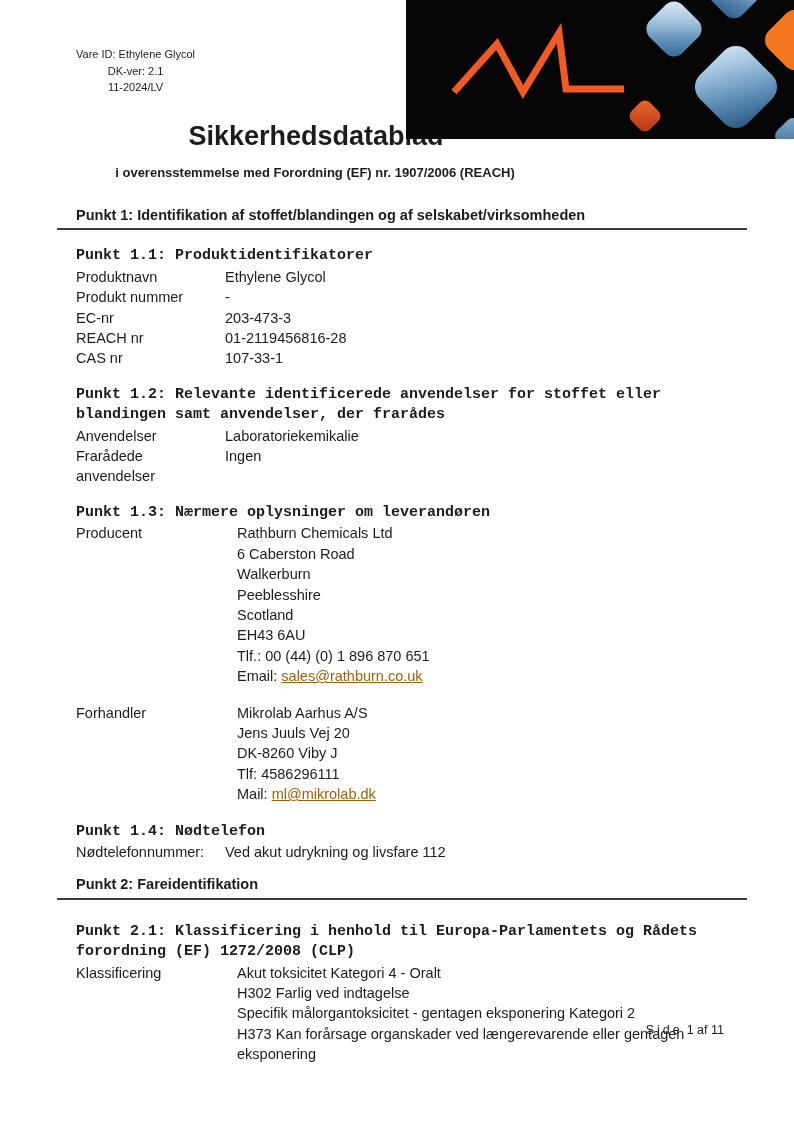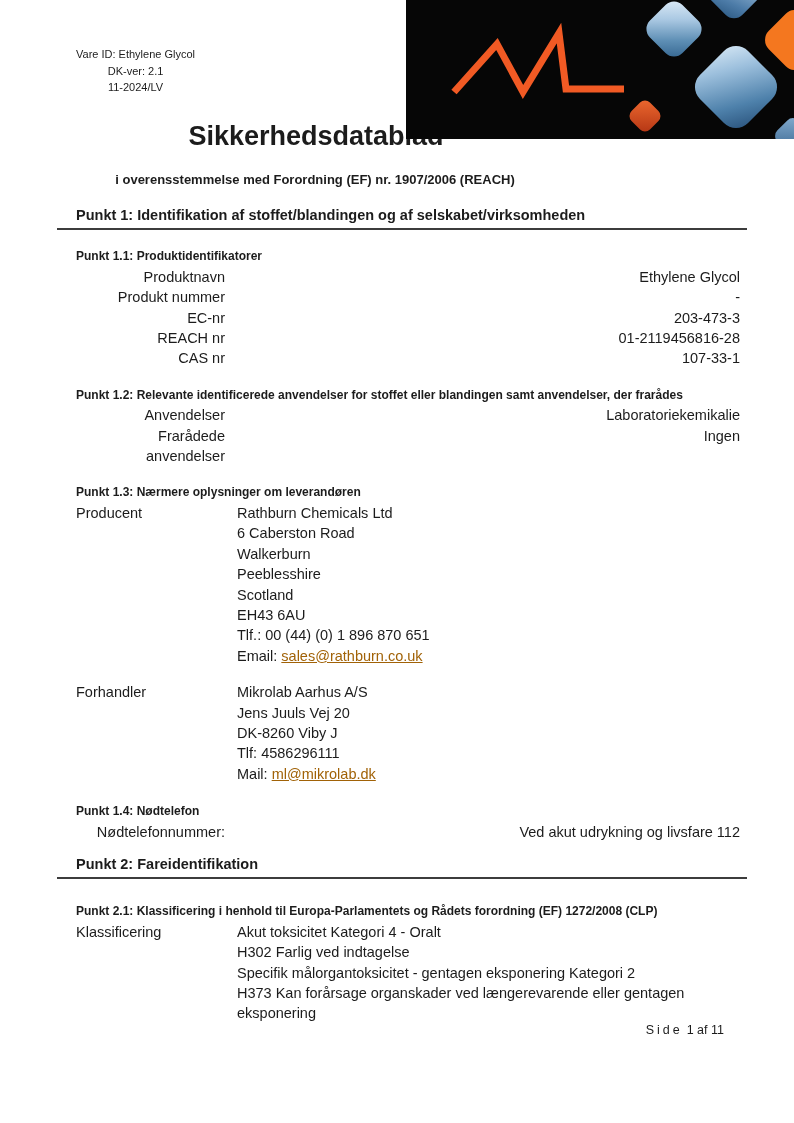--- a/index.html
+++ b/index.html
@@ -15,31 +15,31 @@
   .d{position:absolute;transform:rotate(45deg);background:linear-gradient(135deg,#e3eff9 0%,#abc9e3 35%,#5e8fb5 68%,#2e5f8a 100%);}
   .d1{left:245px;top:6px;width:46px;height:46px;border-radius:12px;}
   .d2{left:306px;top:-30px;width:44px;height:44px;border-radius:12px;background:linear-gradient(160deg,#bcd7ec,#4d7ca8 70%,#2d5a84);}
   .d3{left:364px;top:15px;width:50px;height:50px;border-radius:13px;background:#f4771f;}
   .d4{left:296px;top:53px;width:68px;height:68px;border-radius:17px;background:linear-gradient(120deg,#d8e9f6 0%,#9dc0dd 30%,#4e81ab 70%,#274f78 100%);}
   .d5{left:226px;top:103px;width:26px;height:26px;border-radius:7px;background:linear-gradient(135deg,#ef6a30,#b23413);}
   .d6{left:372px;top:121px;width:30px;height:30px;border-radius:8px;background:linear-gradient(135deg,#86aed1,#2f5d88);}
   
   .title{position:absolute;left:0;top:120px;width:632px;margin:0;text-align:center;
          font-size:27px;font-weight:700;line-height:32px;z-index:1;}
-  .subtitle{position:absolute;left:0;top:171px;width:630px;text-align:center;
+  .subtitle{position:absolute;left:0;top:164px;width:630px;text-align:center;
             font-size:13px;font-weight:700;line-height:18px;}
   
   .content{position:absolute;left:76px;top:200px;width:664px;font-size:14.5px;line-height:20.4px;}
   .h-rule{font-size:14.5px;font-weight:700;margin:5px -7px 0 -19px;padding:0 0 3px 19px;
           border-bottom:2px solid #3c3c3c;}
   .h-rule.s2{margin-top:12px;}
-  .h-sub{font-size:12px;font-weight:700;margin:16px 0 0 0;}
+  .h-sub{font-size:15px;font-weight:700;margin:16px 0 0 0;font-family:Liberation Mono, monospace;}
   .h-sub.mt17{margin-top:17px;}
   .h-sub.mt22{margin-top:22px;}
-  .row{display:flex;text-align:right;}
+  .row{display:flex;}
   .row .label{width:149px;flex:none;}
   .row .value,.row .vcol{flex:1;}
   .block{display:flex;gap:12px;}
   .block.gap{margin-top:16px;}
   .link{color:#a16207;text-decoration:underline;cursor:pointer;}
   .footer{position:absolute;top:1023px;right:70px;font-size:12.5px;}
   .footer .sp{letter-spacing:3px;margin-right:4px;}
 </style>
 </head>
 <body>

